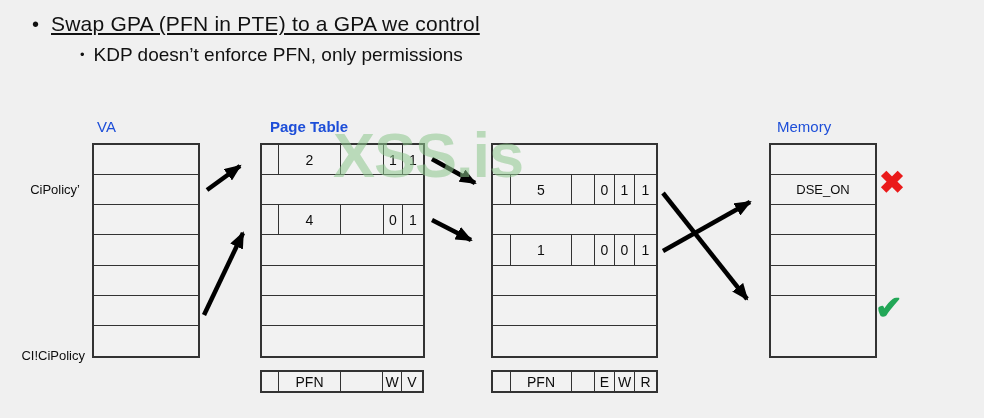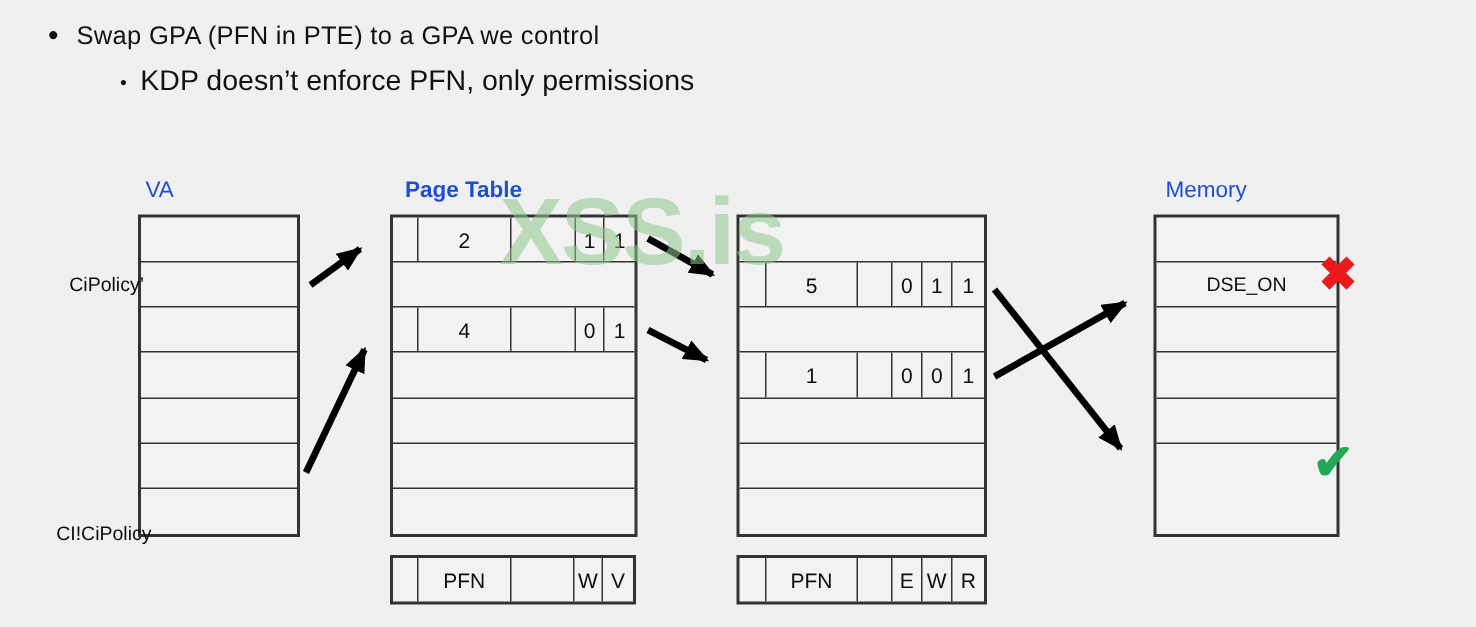--- a/index.html
+++ b/index.html
@@ -9,21 +9,21 @@
     font-family:"Liberation Sans", sans-serif;
     color:#111;
     position:relative;
     overflow:hidden;
   }
   .stage { position:absolute; inset:0; width:984px; height:418px; }
 
   
   .title-row { position:absolute; left:32px; top:10px; display:flex; align-items:flex-start; }
   .title-bullet { font-size:20px; line-height:28px; margin-right:12px; }
-  .title-text { font-size:17px; line-height:28px; letter-spacing:0.2px; }
+  .title-text { font-size:21px; line-height:28px; letter-spacing:0.2px;text-decoration:underline; }
   .subtitle-row { position:absolute; left:80px; top:45px; display:flex; align-items:flex-start; }
   .subtitle-bullet { font-size:13px; line-height:20px; margin-right:9px; }
   .subtitle-text { font-size:19px; line-height:20px; }
 
   
   .tbl-title { position:absolute; top:118px; font-size:15px; color:#1d4ed8; z-index:12; }
 
   
   .tbl {
     position:absolute; top:143px; height:215px;
@@ -39,27 +39,27 @@
   .cell {
     border-right:1px solid #333;
     display:flex; align-items:center; justify-content:center;
     font-size:14px; color:#0d0d0d; overflow:hidden;
   }
   .cell:last-child { border-right:none; }
   .memtext { display:flex; align-items:center; justify-content:center; font-size:13px; color:#0d0d0d; }
 
   
   .legend {
-    position:absolute; top:370px; height:33px;
+    position:absolute; top:370px; height:23px;
     display:grid; background:#f2f2f2;
     border:2px solid #333; box-sizing:border-box; z-index:10;
   }
 
   
-  .side-label { position:absolute; font-size:13px; color:#0d0d0d; text-align:right; z-index:12;padding-left:16px; }
+  .side-label { position:absolute; font-size:13px; color:#0d0d0d; text-align:right; z-index:12; }
 
   
   .arrows { position:absolute; inset:0; z-index:20; pointer-events:none; }
 
   
   .watermark {
     position:absolute; left:333px; top:124px;
     font-size:63px; font-weight:bold; line-height:1;
     color:rgba(140,198,140,0.55);
     letter-spacing:-1px;
@@ -141,21 +141,21 @@
       <div class="cell"></div>
       <div class="cell">0</div>
       <div class="cell">0</div>
       <div class="cell">1</div>
     </div>
     <div class="trow"></div>
     <div class="trow"></div>
     <div class="trow"></div>
   </div>
 
-  <div class="tbl" style="left:769px; width:124px;">
+  <div class="tbl" style="left:769px; width:108px;">
     <div class="trow"></div>
     <div class="trow memtext">DSE_ON</div>
     <div class="trow"></div>
     <div class="trow"></div>
     <div class="trow"></div>
     <div class="trow"></div>
   </div>
 
   <div class="legend pt-cols" style="left:260px; width:164px;">
     <div class="cell"></div>

